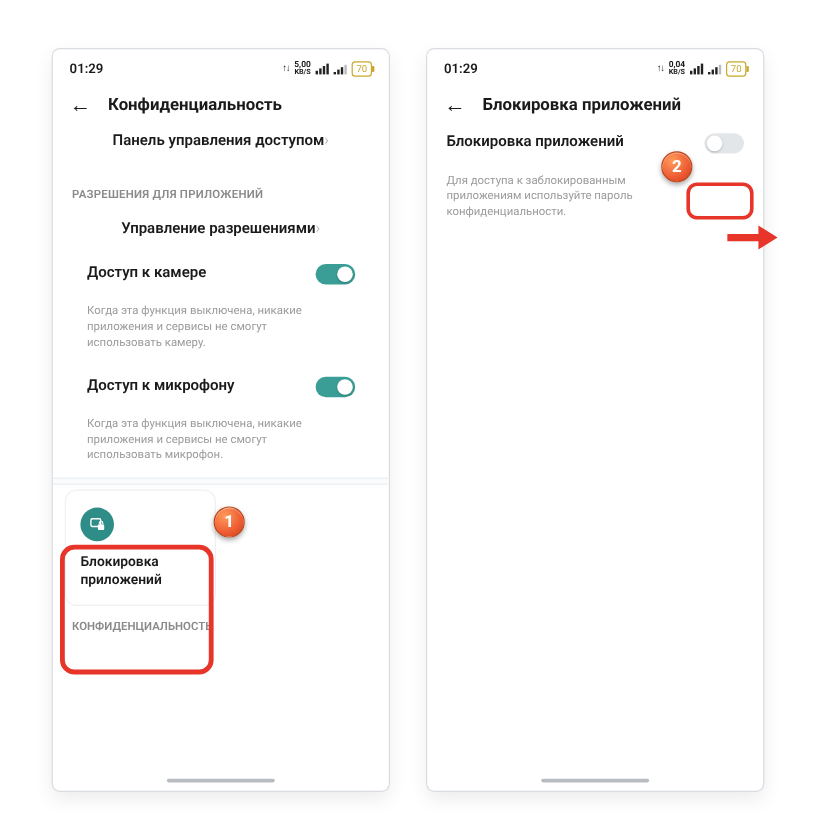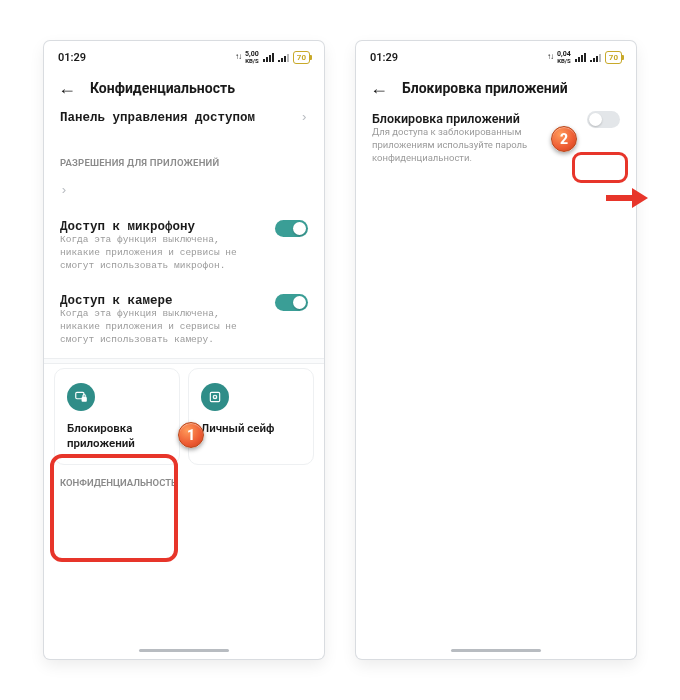--- a/index.html
+++ b/index.html
@@ -57,21 +57,21 @@
   .wifi, .signal { display: flex; align-items: flex-end; gap: 1px; height: 10px; }
   .wifi span, .signal span { background: #222; width: 2px; }
   .wifi span:nth-child(1){height:3px}.wifi span:nth-child(2){height:5px}
   .wifi span:nth-child(3){height:7px}.wifi span:nth-child(4){height:9px}
   .signal span:nth-child(1){height:2px}.signal span:nth-child(2){height:4px}
   .signal span:nth-child(3){height:6px}.signal span:nth-child(4){height:8px; background:#bbb}
   .battery {
     border: 1px solid var(--battery);
     border-radius: 3px;
     padding: 0 3px;
-    font-size: 8px; font-weight: 700;
+    font-size: 8px; font-weight: 400;
     color: var(--battery);
     position: relative;
     line-height: 11px;
   }
   .battery::after {
     content:""; position:absolute; right:-3px; top:3px;
     width:2px; height:5px; background:var(--battery);
     border-radius: 0 1px 1px 0;
   }
 
@@ -81,28 +81,27 @@
     padding: 10px 14px 2px;
     gap: 14px;
   }
   .back-arrow { font-size: 18px; line-height: 1; }
   .header-title { font-size: 14px; font-weight: 700; }
 
   .scroll { flex:1; overflow:hidden; padding: 0 0 4px; }
 
   
   .row {
-    display: flex; align-items: center; justify-content: space-between;
+    display: flex; align-items: center; justify-content: center;
     padding: 11px 16px;
     gap: 0;
-    font-family: Liberation Mono, monospace;
   }
   .row .chev { color: #b9bdc2; font-size: 13px; }
   .row-title { font-size: 12.5px; font-weight: 600; }
-  .row-sub   { font-size: 9.5px; color: var(--text-subtle); line-height: 1.35; margin-top:0; max-width: 190px;}
+  .row-sub   { font-size: 9.5px; color: var(--text-subtle); line-height: 1.35; margin-top:19px; max-width: 190px;}
   .sect-label {
     font-size: 9.5px; font-weight: 600; letter-spacing: .2px;
     color: var(--text-grey);
     padding: 8px 16px 4px;
     text-transform: uppercase;
     margin-top: 13px;
   }
   .divider-space { height:6px; background: #fafbfc; border-top:1px solid var(--divider); border-bottom:1px solid var(--divider);}
 
   
@@ -228,67 +227,58 @@
 
     <div class="scroll">
       <div class="row">
         <span class="row-title">Панель управления доступом</span>
         <span class="chev">›</span>
       </div>
 
       <div class="sect-label">РАЗРЕШЕНИЯ ДЛЯ ПРИЛОЖЕНИЙ</div>
 
       <div class="row">
+        <span class="row-title">Управление разрешениями</span>
         <span class="chev">›</span>
+      </div>
+
+      <div class="row" style="align-items:flex-start;">
+        <div>
+          <div class="row-title">Доступ к камере</div>
+          <div class="row-sub">Когда эта функция выключена, никакие приложения и сервисы не смогут использовать камеру.</div>
+        </div>
+        <div class="toggle on">
+            <div class="knob"></div>
+          </div>
       </div>
 
       <div class="row" style="align-items:flex-start;">
         <div>
           <div class="row-title">Доступ к микрофону</div>
           <div class="row-sub">Когда эта функция выключена, никакие приложения и сервисы не смогут использовать микрофон.</div>
-        </div>
-        <div class="toggle on">
-            <div class="knob"></div>
-          </div>
-      </div>
-
-      <div class="row" style="align-items:flex-start;">
-        <div>
-          <div class="row-title">Доступ к камере</div>
-          <div class="row-sub">Когда эта функция выключена, никакие приложения и сервисы не смогут использовать камеру.</div>
         </div>
         <div class="toggle on">
             <div class="knob"></div>
           </div>
       </div>
 
       <div class="divider-space"></div>
 
 
       <div class="cards">
         <div class="card">
           <div class="ico">
             <svg viewBox="0 0 24 24">
                 <rect x="3" y="4" width="14" height="11" rx="2" fill="none" stroke="#fff" stroke-width="2"></rect>
                 <rect x="13" y="12" width="9" height="8" rx="1.5"></rect>
                 <path d="M15 12v-2a2.5 2.5 0 0 1 5 0v2" fill="none" stroke="#fff" stroke-width="1.6"></path>
               </svg>
           </div>
           <div class="card-title">Блокировка приложений</div>
         </div>
-        <div class="card">
-          <div class="ico">
-            <svg viewBox="0 0 24 24">
-                <rect x="4" y="4" width="16" height="16" rx="2" fill="none" stroke="#fff" stroke-width="2"></rect>
-                <circle cx="12" cy="12" r="3" fill="none" stroke="#fff" stroke-width="2"></circle>
-                <circle cx="12" cy="12" r="1"></circle>
-              </svg>
-          </div>
-          <div class="card-title">Личный сейф</div>
-        </div>
       </div>
 
       <div class="truncated-label">КОНФИДЕНЦИАЛЬНОСТЬ</div>
     </div>
 
     <div class="navbar">
       <div class="nav-pill"></div>
     </div>
   </div>
 

